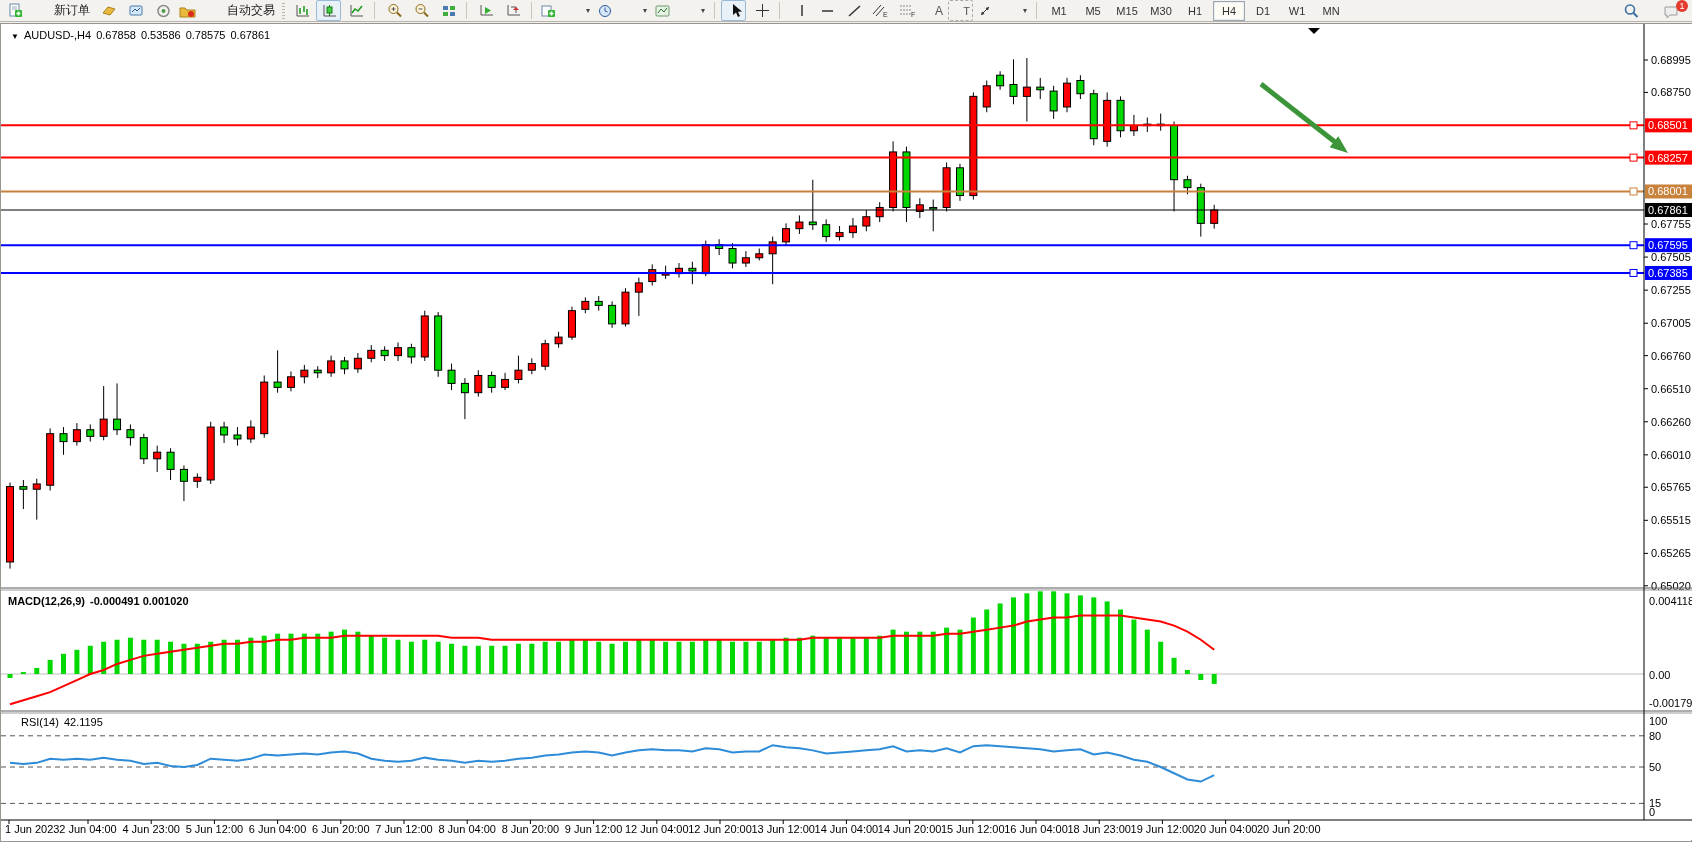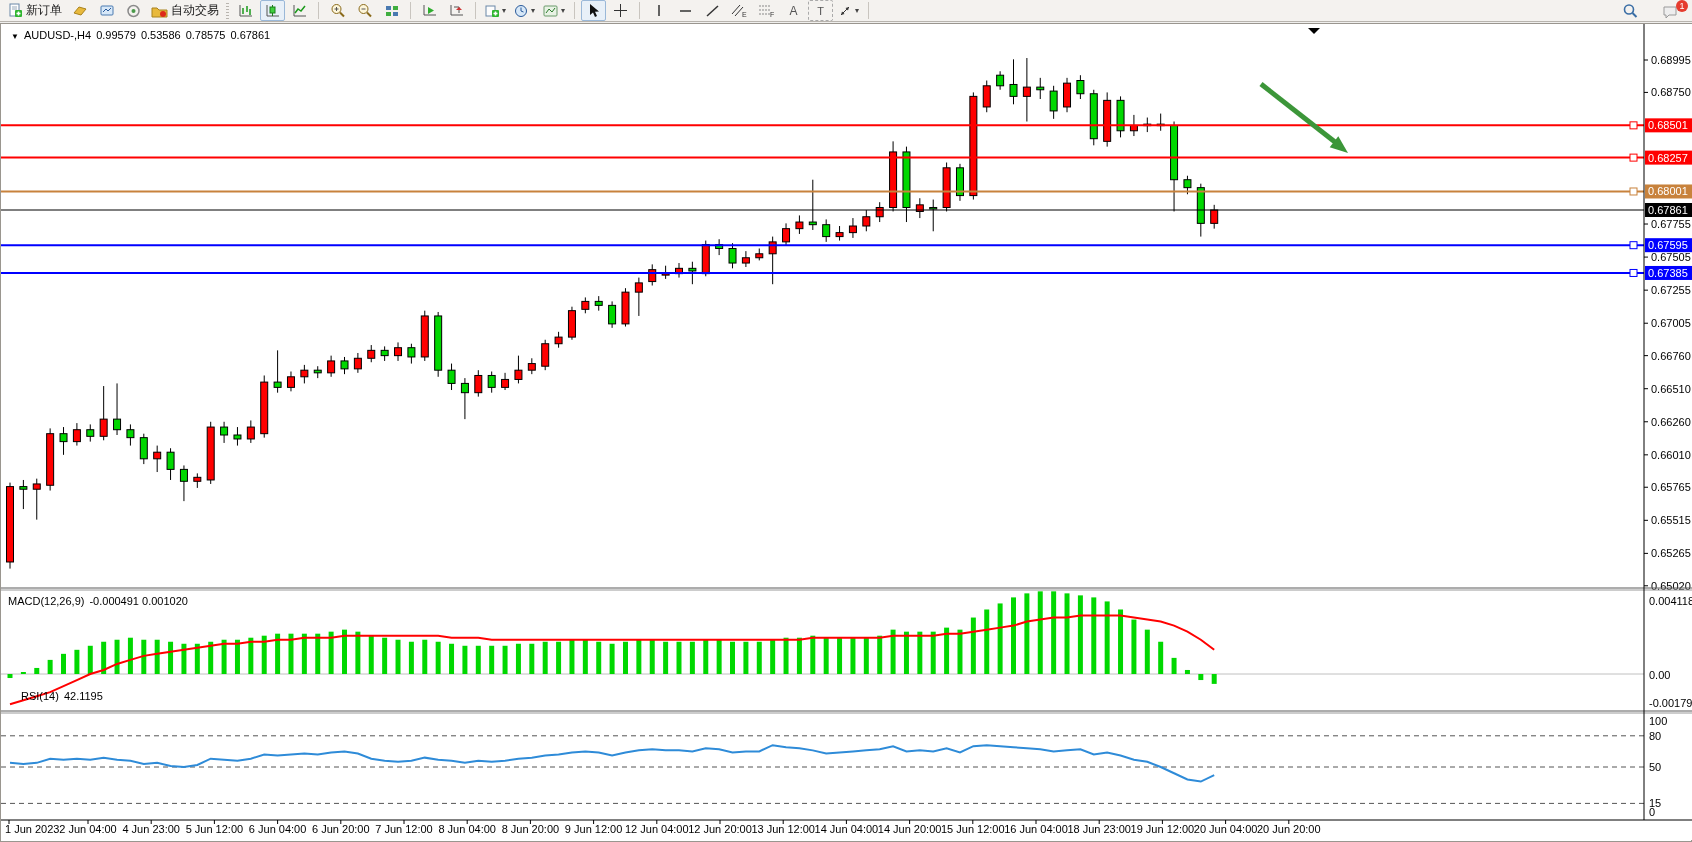--- a/index.html
+++ b/index.html
@@ -1,22 +1,22 @@
 <!DOCTYPE html>
 <html><head>
 <meta charset="utf-8">
 <style>
   html,body{margin:0;padding:0;background:#f0efed;width:1692px;height:842px;overflow:hidden;
     font-family:"Liberation Sans", sans-serif;}
   .app{position:relative;width:1692px;height:842px;}
   
   .toolbar{position:absolute;top:0;left:0;right:0;height:22px;background:#f4f2ef;
     border-bottom:1px solid #b8b4ae;display:flex;align-items:center;padding-left:4px;box-sizing:border-box;}
-  .tbtn{height:19px;min-width:19px;display:inline-flex;align-items:center;justify-content:center;
-    padding:0 2px;border:1px solid transparent;border-radius:2px;margin:4px 1px;cursor:default;position:relative;}
+  .tbtn{height:19px;min-width:19px;display:inline-flex;align-items:center;justify-content:flex-end;
+    padding:0 2px;border:1px solid transparent;border-radius:2px;margin:4px 1px;cursor:default;position:relative;gap:28px;}
   .tbtn.active{background:#e8f0f8;border-color:#9ab8d8;}
   .tbtxt{font-size:12px;color:#1a1a1a;margin-left:3px;white-space:nowrap;}
   .tbsep{width:1px;height:17px;background:#c9c5bf;margin:0 5px;}
   .grip{width:3px;height:16px;margin:0 3px;background:repeating-linear-gradient(to bottom,#b9b5af 0 1px,transparent 1px 3px);}
   .dd{font-size:8px;color:#444;margin-left:2px;}
   .tfbtn{height:18px;min-width:24px;display:inline-flex;align-items:center;justify-content:center;
     font-size:11px;color:#333;border:1px solid transparent;padding:0 3px;margin:0 1px;}
   .tfbtn.active{background:#fdfdf6;border-color:#9aa5b1;box-shadow:inset 0 0 2px #c5ccd4;}
   .toolbar-right{position:absolute;right:8px;top:0;height:22px;display:flex;align-items:center;}
   .badge{position:absolute;top:-2px;right:-6px;background:#e53c2e;color:#fff;font-size:9px;
@@ -211,20 +211,21 @@
       </span>
     <span class="tbtn">
       <svg width="15" height="14">
           <line x1="3" y1="11" x2="11" y2="3" stroke="#333"></line>
           <polygon points="11,3 7.5,4 10,6.5" fill="#333"></polygon>
           <polygon points="3,11 6.5,10 4,7.5" fill="#333"></polygon>
         </svg>
       <span class="dd">▾</span>
     </span>
     <span class="tbsep"></span>
+    <span id="tf-group"><span class="tfbtn">M1</span><span class="tfbtn">M5</span><span class="tfbtn">M15</span><span class="tfbtn">M30</span><span class="tfbtn">H1</span><span class="tfbtn active">H4</span><span class="tfbtn">D1</span><span class="tfbtn">W1</span><span class="tfbtn">MN</span></span>
     <span class="toolbar-right">
       <span class="tbtn">
         <svg width="17" height="16">
             <circle cx="7" cy="6.5" r="4.5" fill="none" stroke="#3a6ea5" stroke-width="1.6"></circle>
             <line x1="10.5" y1="10" x2="14.5" y2="14" stroke="#3a6ea5" stroke-width="2"></line>
           </svg>
       </span>
       <span class="tbtn" style="margin-left:14px;">
         <svg width="17" height="15">
             <path d="M2,3 h12 v8 h-7 l-3,3 v-3 h-2 z" fill="#eee" stroke="#9a9a9a"></path>
@@ -622,22 +623,22 @@
         <line x1="1224.6000000000001" y1="796" x2="1224.6000000000001" y2="800" stroke="#000"></line>
         <text x="1224.6000000000001" y="809" text-anchor="middle" font-size="11" fill="#000" font-family="&quot;Liberation Sans&quot;,sans-serif">20 Jun 04:00</text>
         <line x1="1287.8" y1="796" x2="1287.8" y2="800" stroke="#000"></line>
         <text x="1287.8" y="809" text-anchor="middle" font-size="11" fill="#000" font-family="&quot;Liberation Sans&quot;,sans-serif">20 Jun 20:00</text>
         <polygon points="1307,4 1319,4 1313,10" fill="#000"></polygon>
         <line x1="1260" y1="60" x2="1334" y2="118" stroke="#3C9639" stroke-width="5"></line>
         <polygon points="1347,129 1328.7,123.3 1337.3,112.3" fill="#3C9639"></polygon>
       </svg>
 
     <div class="pane-label" style="top:5px;left:10px;">
-      <span class="collapse-icon">▼</span><span>AUDUSD-,H4</span><span>0.99579</span><span>0.53586</span><span>0.78575</span><span>0.67861</span>
+      <span class="collapse-icon">▼</span><span>AUDUSD-,H4</span><span>0.67858</span><span>0.53586</span><span>0.78575</span><span>0.67861</span>
     </div>
-    <div class="pane-label" style="top:571px;left:7px;">
+    <div class="pane-label" style="top:571px;left:7px;font-weight:bold;">
       <span>MACD(12,26,9)</span><span>-0.000491 0.001020</span>
     </div>
-    <div class="pane-label" style="top:666px;left:7px;padding-left:13px;">
+    <div class="pane-label" style="top:692px;left:7px;padding-left:13px;">
       <span>RSI(14)</span><span>42.1195</span>
     </div>
   </div>
 </div>
 
 </body></html>

